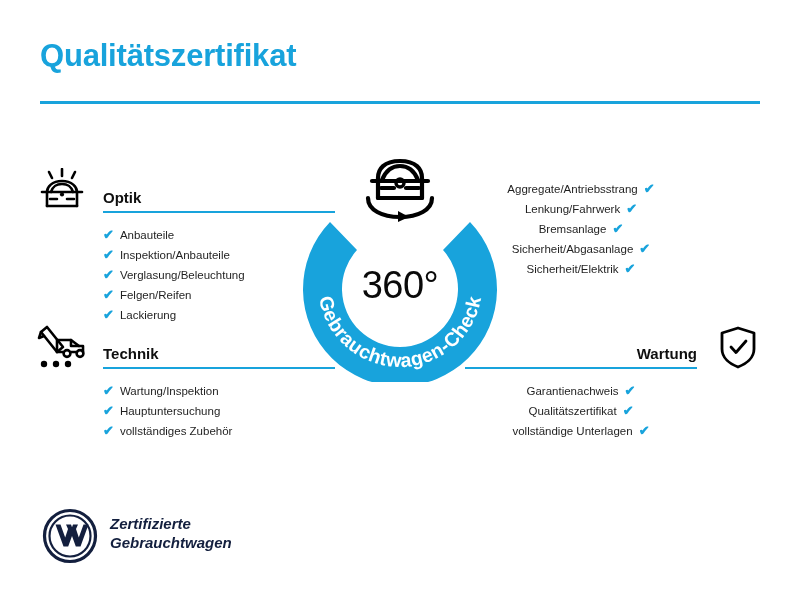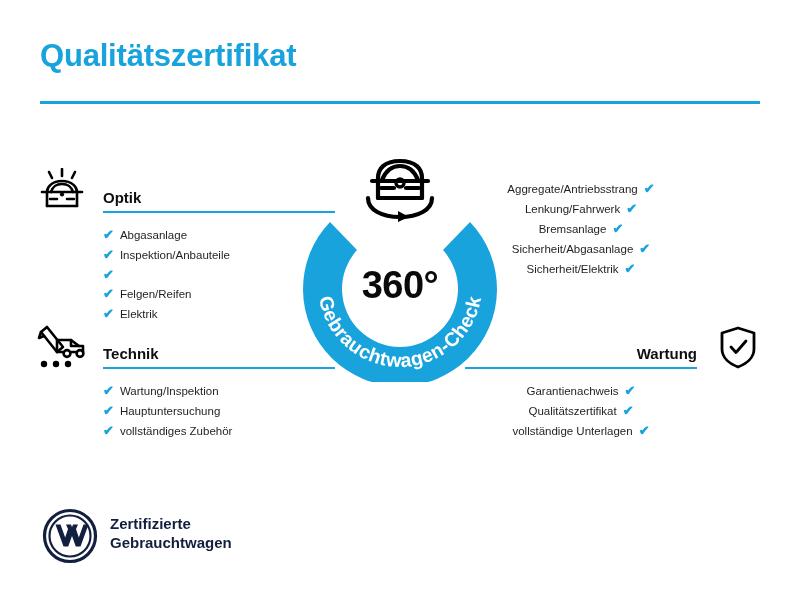--- a/index.html
+++ b/index.html
@@ -126,21 +126,21 @@
     height: 72px;
   }
   #badge-car-icon svg { display: block; width: 100%; height: 100%; }
   #badge-360-label {
     position: absolute;
     left: 0;
     top: 114px;
     width: 216px;
     text-align: center;
     font-size: 38px;
-    font-weight: bold;
+    font-weight: normal;
     color: #0a0a0a;
     letter-spacing: -0.5px;
   }
 
   
   #footer-brand {
     position: absolute;
     left: 42px;
     top: 505px;
     width: 300px;
@@ -156,21 +156,21 @@
   #vw-logo-mark svg { display: block; width: 100%; height: 100%; }
   #vw-logo-text {
     position: absolute;
     left: 68px;
     top: 9px;
     font-size: 15px;
     font-weight: bold;
     line-height: 19px;
     color: #131F3E;
   }
-  #vw-logo-text span { display: block; white-space: nowrap; }
+  #vw-logo-text span { display: block; white-space: nowrap; font-style: italic; }
 </style>
 </head>
 <body>
 
 <div id="page-title">Qualitätszertifikat</div>
 <div id="title-rule"></div>
 
 <div id="badge-360">
 
   <svg id="badge-ring-svg" viewBox="0 0 216 194">
@@ -231,36 +231,37 @@
         </g>
         <circle cx="27" cy="26.5" r="2.1" fill="#000000"></circle>
       </svg>
     </div>
     <div class="sec-title">Optik</div>
     <div class="sec-rule"></div>
   </div>
   <ul class="check-list">
     <li>
         <span class="chk">✔</span>
-        <span>Abgasanlage</span>
+        <span>Anbauteile</span>
       </li>
     <li>
         <span class="chk">✔</span>
         <span>Inspektion/Anbauteile</span>
       </li>
     <li>
         <span class="chk">✔</span>
+        <span>Verglasung/Beleuchtung</span>
       </li>
     <li>
         <span class="chk">✔</span>
         <span>Felgen/Reifen</span>
       </li>
     <li>
         <span class="chk">✔</span>
-        <span>Elektrik</span>
+        <span>Lackierung</span>
       </li>
   </ul>
 </div>
 
 <div class="section right" id="sec-technik" style="top:170px">
   <ul class="check-list">
     <li>
         <span>Aggregate/Antriebsstrang</span>
         <span class="chk">✔</span>
       </li>

